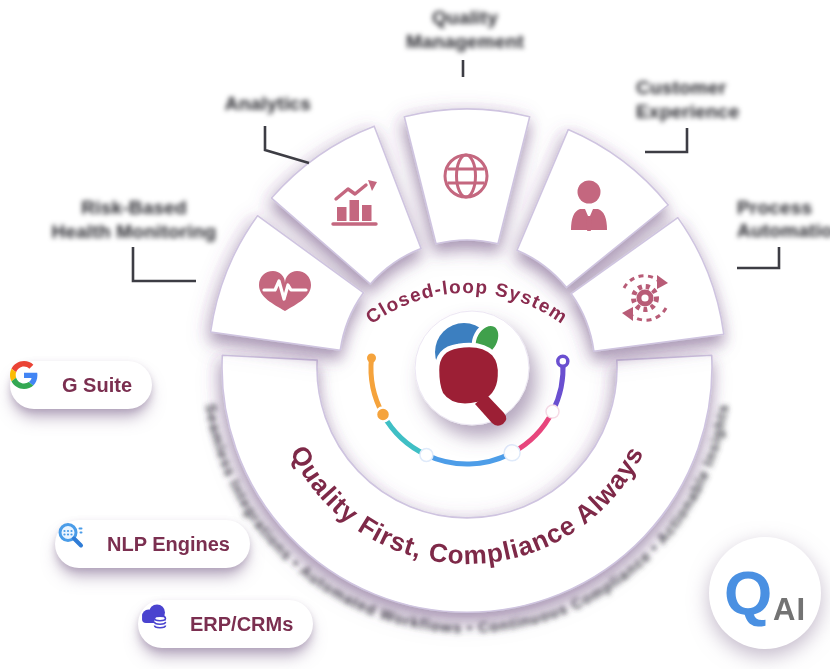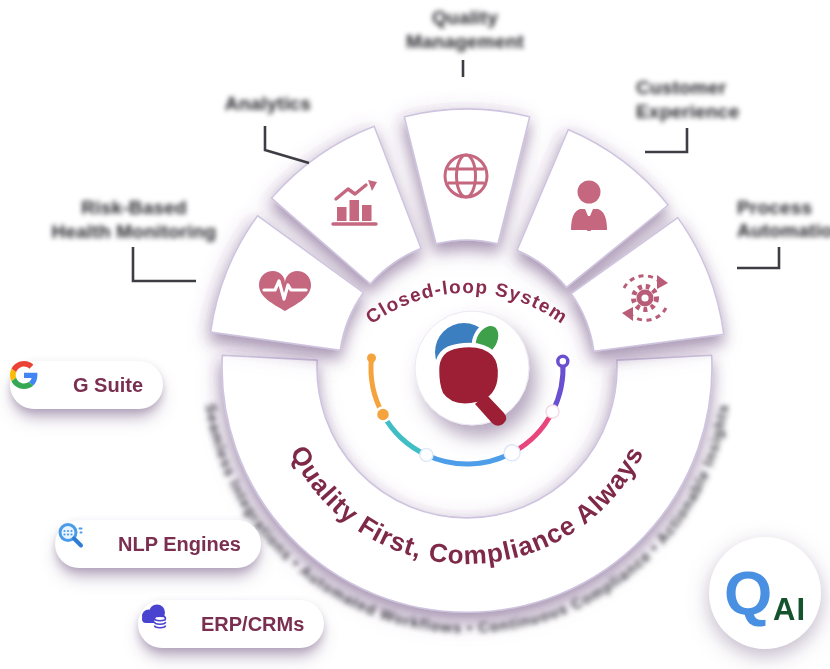--- a/index.html
+++ b/index.html
@@ -5,29 +5,29 @@
   html,body{margin:0;padding:0;background:#fff;}
   .stage{position:relative;width:830px;height:669px;background:#ffffff;overflow:hidden;
          font-family:"Liberation Sans",sans-serif;}
   svg{position:absolute;left:0;top:0;}
   
   .seg-label{position:absolute;color:#26262c;font-weight:700;font-size:19px;line-height:24px;
              filter:blur(2.7px);letter-spacing:.2px;}
   .seg-label.center{text-align:center;}
   .seg-label span{display:block;}
   
-  .chip{position:absolute;display:flex;align-items:center;gap:11px;background:#fff;border-radius:26px;
+  .chip{position:absolute;display:flex;align-items:center;background:#fff;border-radius:26px;
         box-shadow:0 11px 16px -3px rgba(124,99,139,.5),0 3px 7px rgba(124,99,139,.28);
         padding:0 20px;height:48px;font-weight:700;font-size:20px;color:#7b2f50;}
   .chip .cicon{width:32px;height:32px;flex:0 0 auto;display:flex;align-items:center;justify-content:center;}
   
   .badge{position:absolute;left:709px;top:537px;width:112px;height:112px;background:#fff;border-radius:50%;
          box-shadow:0 7px 20px rgba(135,115,150,.5);display:flex;align-items:center;justify-content:center;}
   .badge .q{font-size:62px;font-weight:700;color:#4a90e2;line-height:1;}
-  .badge .ai{font-size:31px;font-weight:600;color:#14532d;margin-top:34px;margin-left:1px;letter-spacing:1px;}
+  .badge .ai{font-size:31px;font-weight:600;color:#737373;margin-top:34px;margin-left:1px;letter-spacing:1px;}
 </style>
 </head>
 <body>
 
 <div class="stage">
 
   <svg width="830" height="669" viewBox="0 0 830 669">
     <defs>
       <filter id="shadowBig" x="-30%" y="-30%" width="160%" height="160%">
         <feDropShadow dx="0" dy="9" stdDeviation="7" flood-color="#715383" flood-opacity="0.45"></feDropShadow>

